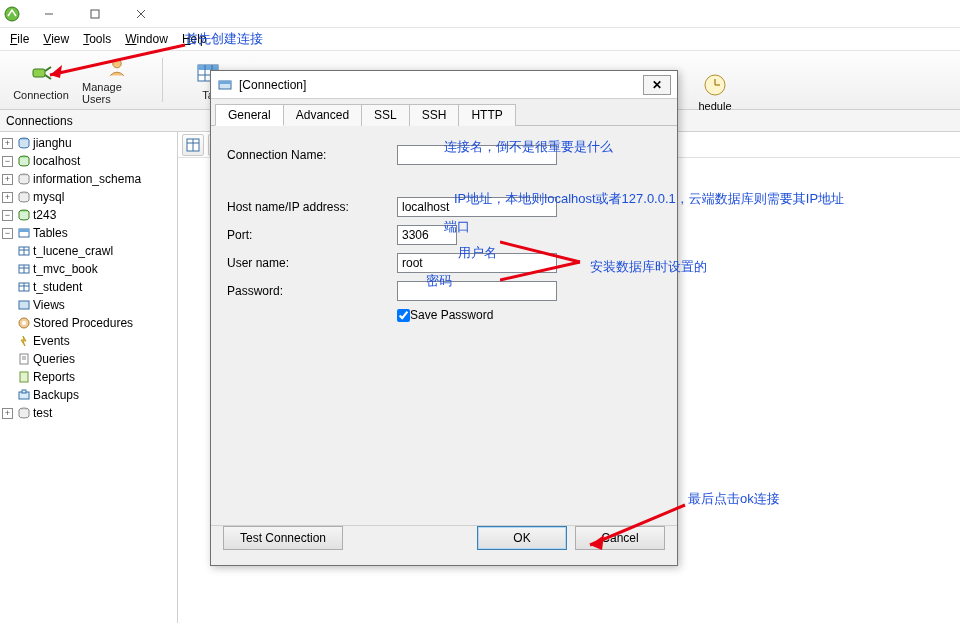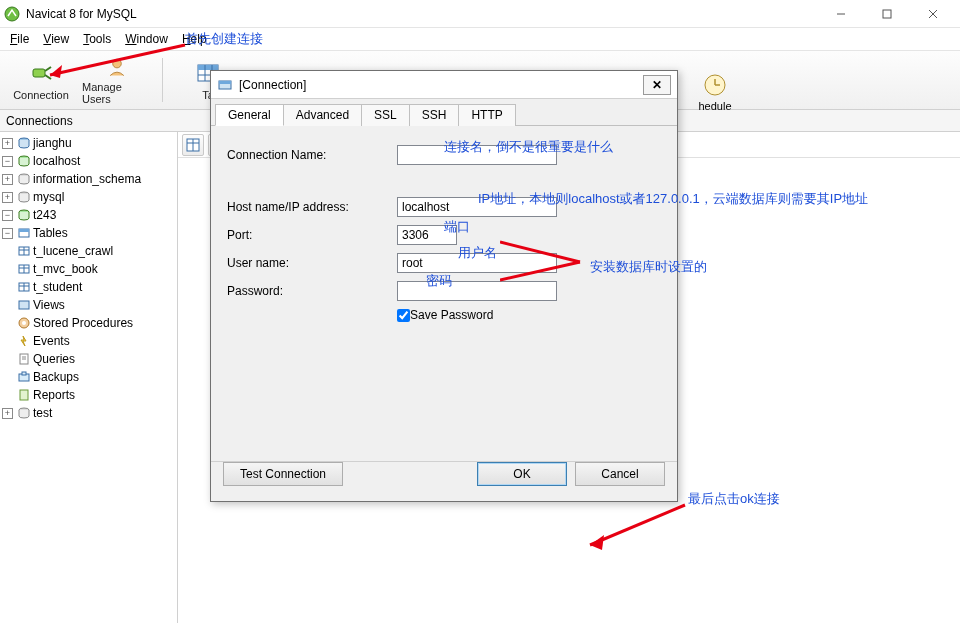--- a/index.html
+++ b/index.html
@@ -35,21 +35,21 @@
   .tree .ticon { width: 14px; height: 14px; }
   .indent-1 { padding-left: 14px; }
   .indent-2 { padding-left: 28px; }
   .indent-3 { padding-left: 42px; }
 
   .main-area { flex: 1; background: #fff; position: relative; }
   .main-toolbar { height: 26px; display:flex; align-items:center; gap:4px; padding:0 4px; border-bottom:1px solid #e0e0e0; }
   .mbtn { width:22px; height:22px; border:1px solid #c9c9c9; background:linear-gradient(#fdfdfd,#ececec); border-radius:2px; display:flex; align-items:center; justify-content:center; }
 
   
-  .dialog { position: absolute; left: 210px; top: 70px; width: 468px; height: 432px; background: #15803d; border: 1px solid #707070; box-shadow: 2px 2px 8px rgba(0,0,0,0.25); display: flex; flex-direction: column; }
+  .dialog { position: absolute; left: 210px; top: 70px; width: 468px; height: 496px; background: #15803d; border: 1px solid #707070; box-shadow: 2px 2px 8px rgba(0,0,0,0.25); display: flex; flex-direction: column; }
   .dialog-title { height: 28px; background: #fff; display: flex; align-items: center; padding: 0 6px; border-bottom: 1px solid #d0d0d0; }
   .dialog-title .dicon { width:16px; height:16px; margin-right:6px; }
   .dialog-title .dtitle { flex:1; }
   .dclose { width:28px; height:20px; border:1px solid #999; background:#f5f5f5; display:flex; align-items:center; justify-content:center; font-weight:bold; }
 
   .tabs { display:flex; border-bottom:1px solid #c0c0c0; padding: 4px 4px 0 4px; background:#f0f0f0; }
   .tab { padding: 3px 12px; border:1px solid #c0c0c0; border-bottom:none; background:#f8f8f8; margin-right:-1px; position:relative; top:1px; }
   .tab.active { background:#fff; border-bottom:1px solid #fff; z-index:2; }
 
   .dialog-body { flex:1; background:#f0f0f0; padding: 16px; }
@@ -72,21 +72,20 @@
   .wizard-col { position:absolute; right: 210px; top: 64px; width:70px; height:56px; display:flex; flex-direction:column; align-items:center; justify-content:center; gap:2px; }
 </style>
 </head>
 <body>
 
 <div class="titlebar">
   <svg class="logo" viewBox="0 0 16 16">
       <circle cx="8" cy="8" r="7" fill="#6fbf44" stroke="#3a7a1f"></circle>
       <path d="M4 10 L8 4 L12 10" stroke="#fff" stroke-width="1.5" fill="none"></path>
     </svg>
-  <span class="title">Navicat 8 for MySQL</span>
   <div class="win-btns">
     <div class="win-btn">
         <svg width="10" height="10" viewBox="0 0 10 10">
           <line x1="1" y1="5" x2="9" y2="5" stroke="#555" stroke-width="1"></line>
         </svg>
       </div>
     <div class="win-btn">
         <svg width="10" height="10" viewBox="0 0 10 10">
           <rect x="1" y="1" width="8" height="8" fill="none" stroke="#555" stroke-width="1"></rect>
         </svg>
@@ -285,33 +284,33 @@
               <line x1="5" y1="5" x2="9" y2="5" stroke="#888"></line>
               <line x1="5" y1="7" x2="9" y2="7" stroke="#888"></line>
             </svg>
             <span>Queries</span>
           </div>
         </li>
       <li class="indent-2">
           <div class="row">
             <span class="spacer"></span>
             <svg class="ticon" viewBox="0 0 14 14">
+              <rect x="3" y="2" width="8" height="10" fill="#e3f3cf" stroke="#6a9a3a"></rect>
+            </svg>
+            <span>Reports</span>
+          </div>
+        </li>
+      <li class="indent-2">
+          <div class="row">
+            <span class="spacer"></span>
+            <svg class="ticon" viewBox="0 0 14 14">
               <rect x="2" y="4" width="10" height="7" fill="#d9ecf9" stroke="#3a6ea5"></rect>
               <rect x="5" y="2" width="4" height="3" fill="#d9ecf9" stroke="#3a6ea5"></rect>
             </svg>
             <span>Backups</span>
-          </div>
-        </li>
-      <li class="indent-2">
-          <div class="row">
-            <span class="spacer"></span>
-            <svg class="ticon" viewBox="0 0 14 14">
-              <rect x="3" y="2" width="8" height="10" fill="#e3f3cf" stroke="#6a9a3a"></rect>
-            </svg>
-            <span>Reports</span>
           </div>
         </li>
       <li class="indent-1">
           <div class="row">
             <span class="toggle">+</span>
             <svg class="ticon" viewBox="0 0 14 14">
               <ellipse cx="7" cy="4" rx="5" ry="2" fill="#ddd" stroke="#888"></ellipse>
               <path d="M2 4 V10 A5 2 0 0 0 12 10 V4" fill="#eee" stroke="#888"></path>
             </svg>
             <span>test</span>
@@ -396,21 +395,21 @@
 </div>
 
 <div class="ann" style="left:185px; top:30px;">首先创建连接</div>
 <svg class="ann-line" style="left:40px; top:40px;" width="150" height="40">
     <line x1="145" y1="5" x2="10" y2="35" stroke="#e60012" stroke-width="3"></line>
     <polygon points="10,35 22,25 20,38" fill="#e60012"></polygon>
   </svg>
 
 <div class="ann" style="left:444px; top:138px;">连接名，倒不是很重要是什么</div>
 
-<div class="ann" style="left:478px; top:190px;text-align:right;">IP地址，本地则localhost或者127.0.0.1，云端数据库则需要其IP地址</div>
+<div class="ann" style="left:454px; top:190px;text-align:right;">IP地址，本地则localhost或者127.0.0.1，云端数据库则需要其IP地址</div>
 <div class="ann" style="left:444px; top:218px;">端口</div>
 <div class="ann" style="left:458px; top:244px;">用户名</div>
 <div class="ann" style="left:426px; top:272px;">密码</div>
 <div class="ann" style="left:590px; top:258px;">安装数据库时设置的</div>
 <svg class="ann-line" style="left:500px; top:232px;" width="90" height="50">
     <line x1="0" y1="10" x2="80" y2="30" stroke="#e60012" stroke-width="3"></line>
     <line x1="0" y1="48" x2="80" y2="30" stroke="#e60012" stroke-width="3"></line>
   </svg>
 
 <div class="ann" style="left:688px; top:490px;">最后点击ok连接</div>

